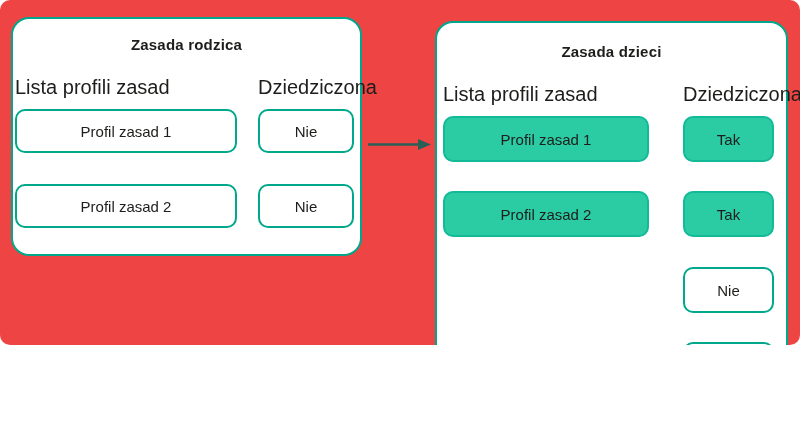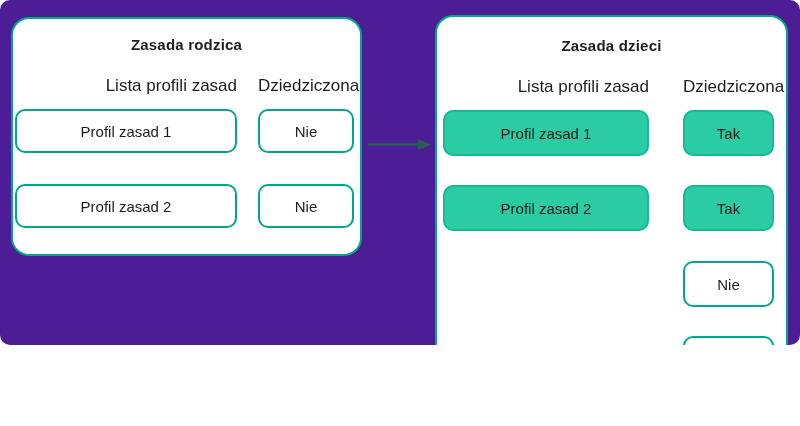--- a/index.html
+++ b/index.html
@@ -6,58 +6,58 @@
     margin: 0;
     padding: 0;
     background: #ffffff;
     font-family: "Liberation Sans", "DejaVu Sans", sans-serif;
     color: #1d1d1b;
   }
   .canvas {
     position: relative;
     width: 800px;
     height: 345px;
-    background: #4c1d95;
+    background: #ef4444;
     overflow: hidden;
     border-radius: 10px;
   }
   .panel {
     position: absolute;
     border: 2px solid #00a88b;
     border-radius: 18px;
     background: #ffffff;
     box-sizing: border-box;
   }
   .panel-parent {
     left: 11px;
     top: 17px;
     width: 351px;
     height: 239px;
   }
   .panel-children {
     left: 435px;
-    top: 15px;
+    top: 21px;
     width: 353px;
     height: 393px;
   }
   .panel-title {
     position: absolute;
     left: 0;
     right: 0;
     text-align: center;
     font-size: 15px;
     font-weight: bold;
     letter-spacing: 0.2px;
   }
   .panel-parent .panel-title { top: 17px; }
   .panel-children .panel-title { top: 20px; }
   .col-header {
     position: absolute;
-    text-align: right;
-    font-size: 17px;
+    text-align: left;
+    font-size: 20px;
     font-weight: normal;
     color: #1d1d1b;
     white-space: nowrap;
   }
   .panel-parent .col-header { top: 57px; }
   .panel-children .col-header { top: 60px; }
   .panel-parent .col-header.col-profiles { left: 2px;   width: 222px; }
   .panel-parent .col-header.col-inherited { left: 245px; width: 96px; }
   .panel-children .col-header.col-profiles { left: 6px;   width: 206px; }
   .panel-children .col-header.col-inherited { left: 246px; width: 91px; }

